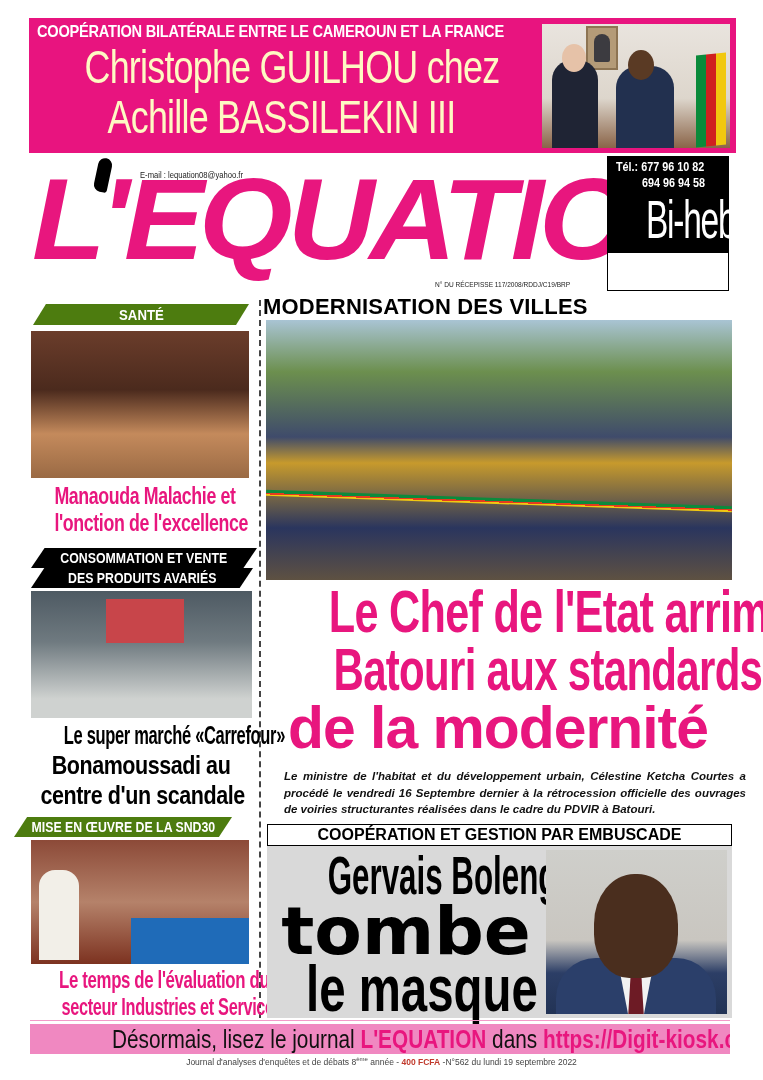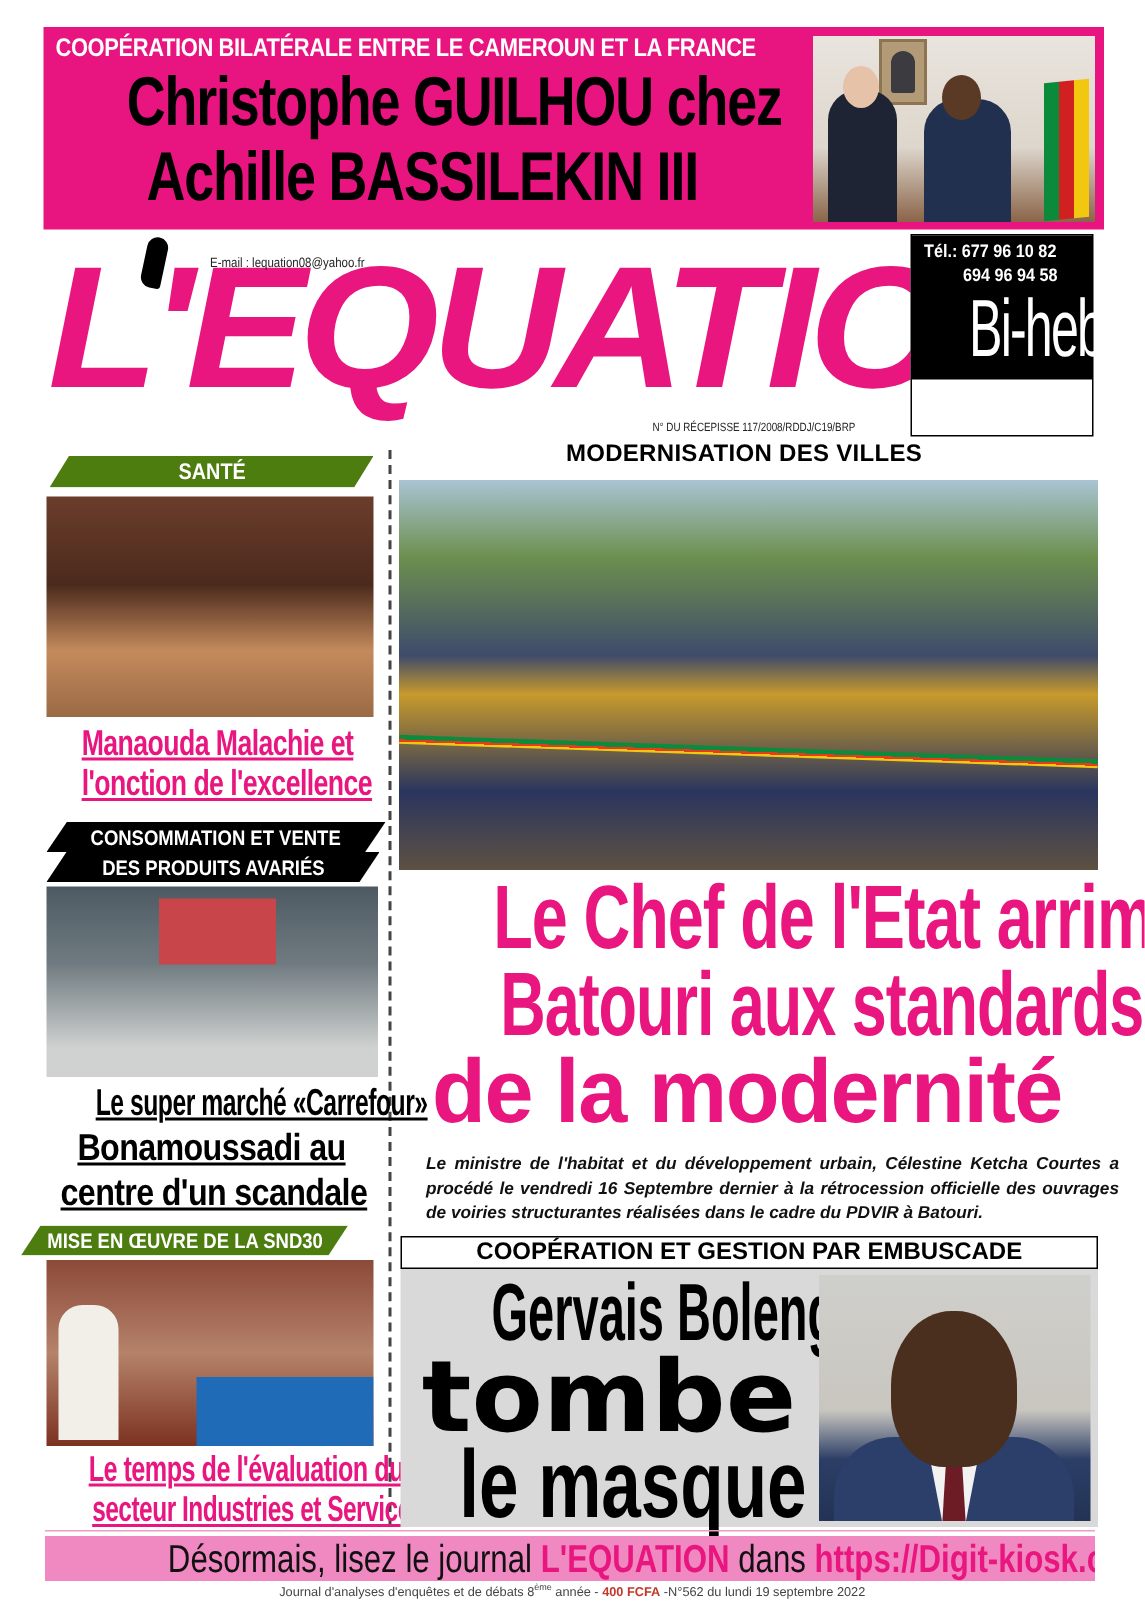--- a/index.html
+++ b/index.html
@@ -4,21 +4,21 @@
 <style>
   * { box-sizing: border-box; margin: 0; padding: 0; }
   html, body { width: 763px; height: 1080px; background: #ffffff; overflow: hidden; }
   body { position: relative; font-family: "Liberation Sans", sans-serif; color: #000; }
 
   .abs { position: absolute; }
 
   
   .top-banner { left: 29px; top: 18px; width: 707px; height: 135px; background: #e8147f; }
   .top-kicker { left: 8px; top: 4px; width: 500px; text-align: center; color: #fff; font-weight: bold; font-size: 17px; letter-spacing: -0.3px; transform: scaleX(0.86); transform-origin: left top; white-space: nowrap; }
-  .top-title { left: 0; top: 24px; width: 505px; text-align: center; color: #000000; font-weight: bold; font-size: 46px; line-height: 50px; letter-spacing: -1px; }
+  .top-title { left: 0; top: 24px; width: 505px; text-align: center; color: #fef9c3; font-weight: normal; font-size: 46px; line-height: 50px; letter-spacing: -1px; }
   .top-title span { display: block; transform: scaleX(0.78); transform-origin: center top; white-space: nowrap; }
   .top-photo { left: 513px; top: 6px; width: 188px; height: 124px; background: linear-gradient(180deg, #e9e4de 0%, #ddd6cc 60%, #8a6448 100%); overflow: hidden; }
   .portrait-frame { left: 44px; top: 2px; width: 32px; height: 44px; background: #b49b78; border: 2px solid #8d7453; }
   .portrait-inner { left: 6px; top: 6px; width: 16px; height: 28px; background: #3c3b40; border-radius: 8px 8px 2px 2px; }
   .person1 { left: 10px; top: 36px; width: 46px; height: 90px; background: #1f2434; border-radius: 20px 20px 0 0; }
   .person1-head { left: 20px; top: 20px; width: 24px; height: 28px; background: #e6c2a8; border-radius: 50%; }
   .person2 { left: 74px; top: 42px; width: 58px; height: 85px; background: #22304f; border-radius: 22px 22px 0 0; }
   .person2-head { left: 86px; top: 26px; width: 26px; height: 30px; background: #5a3a24; border-radius: 50%; }
   .flag { left: 154px; top: 30px; width: 30px; height: 92px; background: linear-gradient(90deg, #0a8a3a 0 33%, #d0201f 33% 66%, #f1c80f 66%); transform: skewY(-6deg); }
 
@@ -45,26 +45,26 @@
   .section-tag { height: 21px; color: #fff; font-weight: bold; font-size: 15px; line-height: 21px; text-align: center; clip-path: polygon(6% 0, 100% 0, 94% 100%, 0 100%); }
   .section-tag span { display: inline-block; transform: scaleX(0.88); white-space: nowrap; }
   .tag-pink { background: #4d7c0f; }
   .tag-black { background: #000; }
 
   .photo { overflow: hidden; }
   .sante-photo { left: 31px; top: 331px; width: 218px; height: 147px; background: linear-gradient(180deg, #6b3d2b 0%, #4b2a1d 40%, #c48a5c 70%, #9a6a44 100%); }
   .carrefour-photo { left: 31px; top: 591px; width: 221px; height: 127px; background: linear-gradient(180deg, #4e5a63 0%, #6f7a80 40%, #cfd2d0 85%); }
   .snd-photo { left: 31px; top: 840px; width: 218px; height: 124px; background: linear-gradient(180deg, #8c4a38 0%, #b5826a 50%, #7c3220 100%); }
 
-  .left-headline { text-align: center; font-weight: bold; font-size: 24px; line-height: 27px; letter-spacing: -0.5px; text-decoration: underline; }
+  .left-headline { text-align: center; font-weight: bold; font-size: 24px; line-height: 27px; letter-spacing: -0.5px; }
   .left-headline span { display: block; transform: scaleX(0.74); transform-origin: center top; white-space: nowrap; }
   .pink-text { color: #e8167e; }
 
   
-  .main-kicker { left: 263px; top: 294px; width: 466px; text-align: center; font-weight: bold; font-size: 16px; letter-spacing: 0.2px; white-space: nowrap; }
+  .main-kicker { left: 263px; top: 294px; width: 466px; text-align: left; font-weight: bold; font-size: 22px; letter-spacing: 0.2px; white-space: nowrap; }
   .main-photo { left: 266px; top: 320px; width: 466px; height: 260px; background: linear-gradient(180deg, #a9c4d4 0%, #6c8f4e 20%, #3f4b6b 45%, #c79a2c 55%, #2a355e 80%, #5e5142 100%); }
   .ribbon { left: 0; top: 178px; width: 466px; height: 6px; background: linear-gradient(180deg, #0d8a3c 0 50%, #e53b1f 50% 75%, #f2c811 75%); transform: rotate(2deg); }
   .main-headline { left: 263px; top: 583px; width: 470px; text-align: center; color: #e8167e; font-weight: bold; font-size: 60px; line-height: 58px; letter-spacing: -1px; }
   .main-headline span { display: block; white-space: nowrap; transform-origin: center top; }
   .mh1 { transform: scaleX(0.72); }
   .mh2 { transform: scaleX(0.70); }
   .mh3 { transform: scaleX(0.98); }
   .main-lead { left: 284px; top: 768px; width: 462px; font-style: italic; font-weight: bold; font-size: 11.5px; line-height: 16.5px; text-align: justify; text-align-last: left; color: #111; }
 
   

